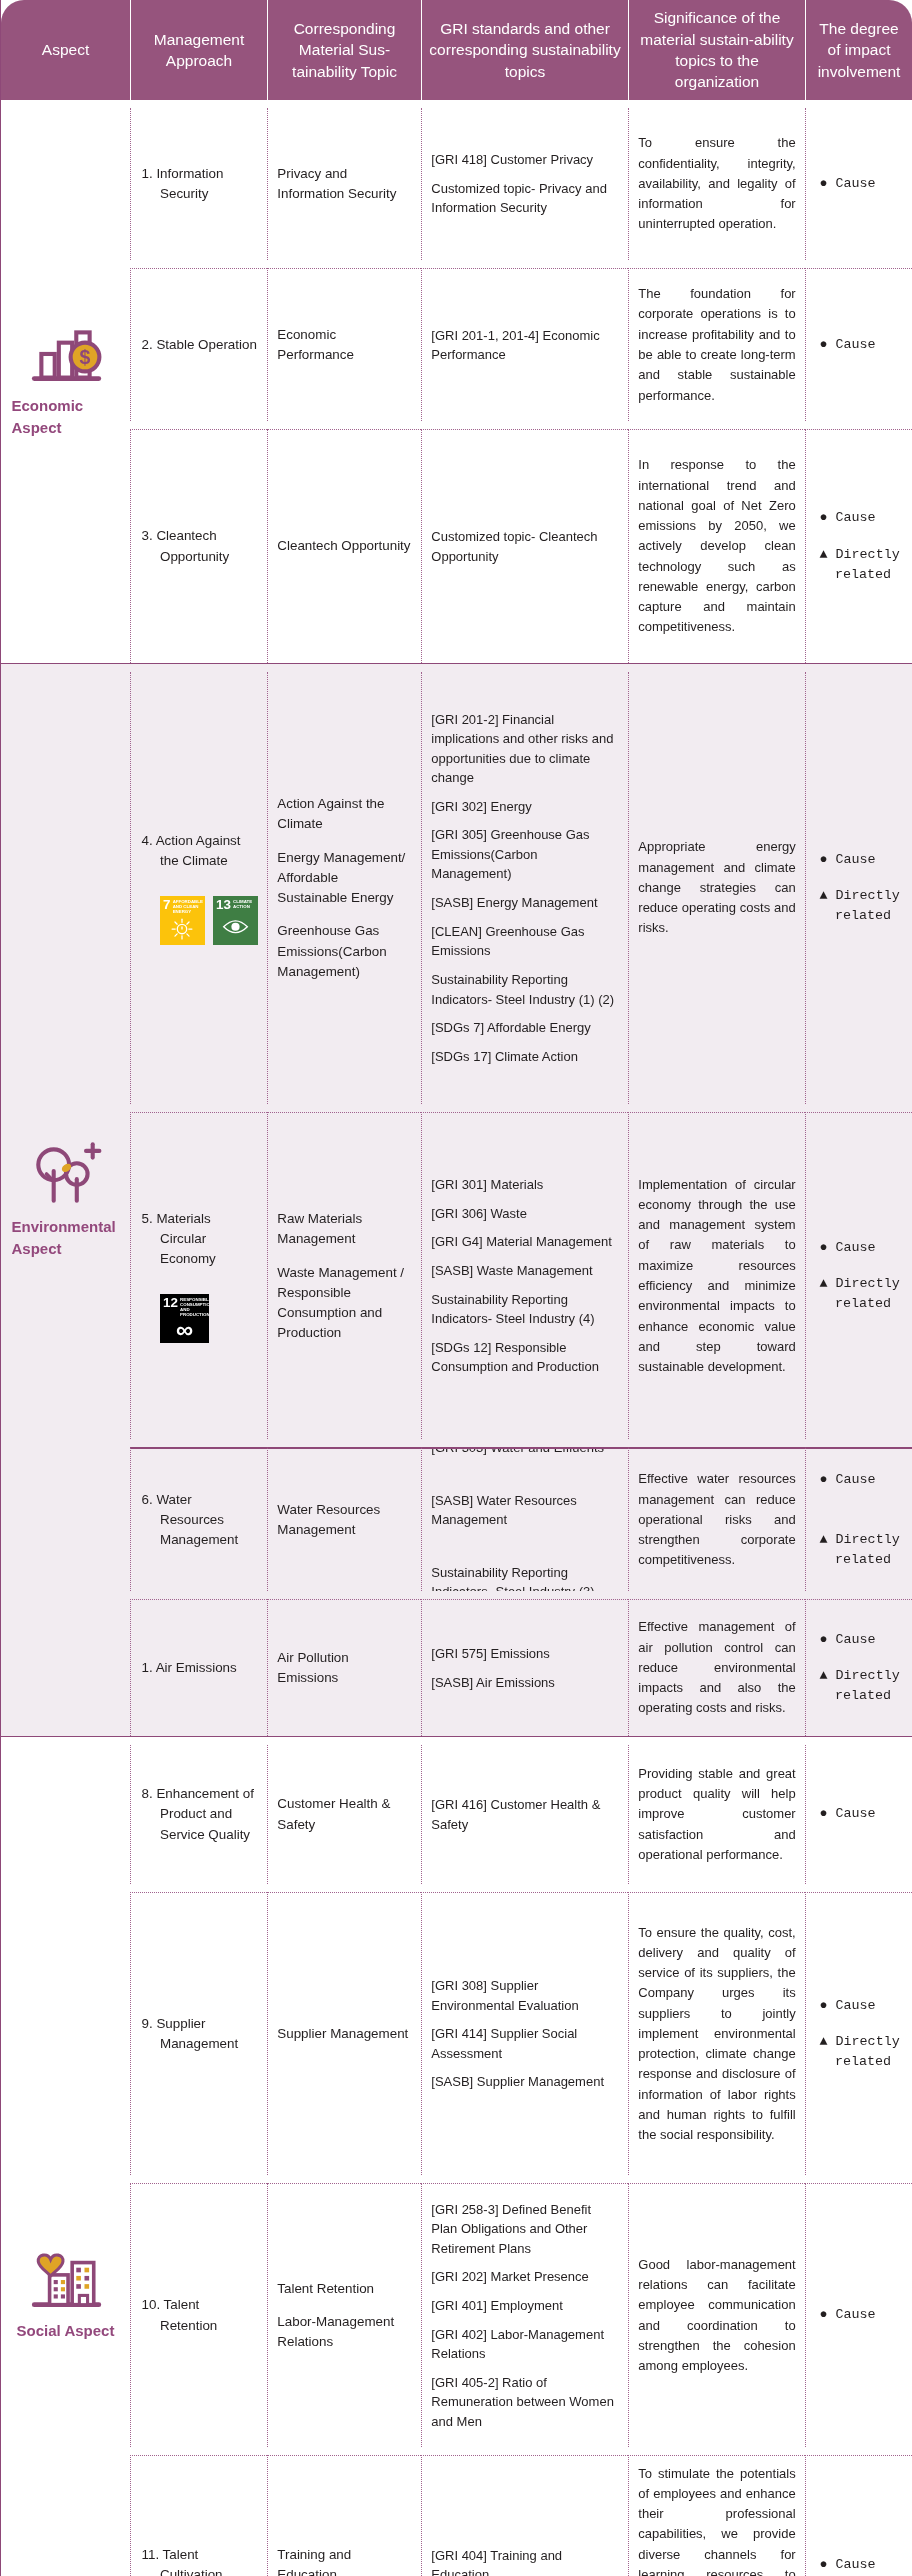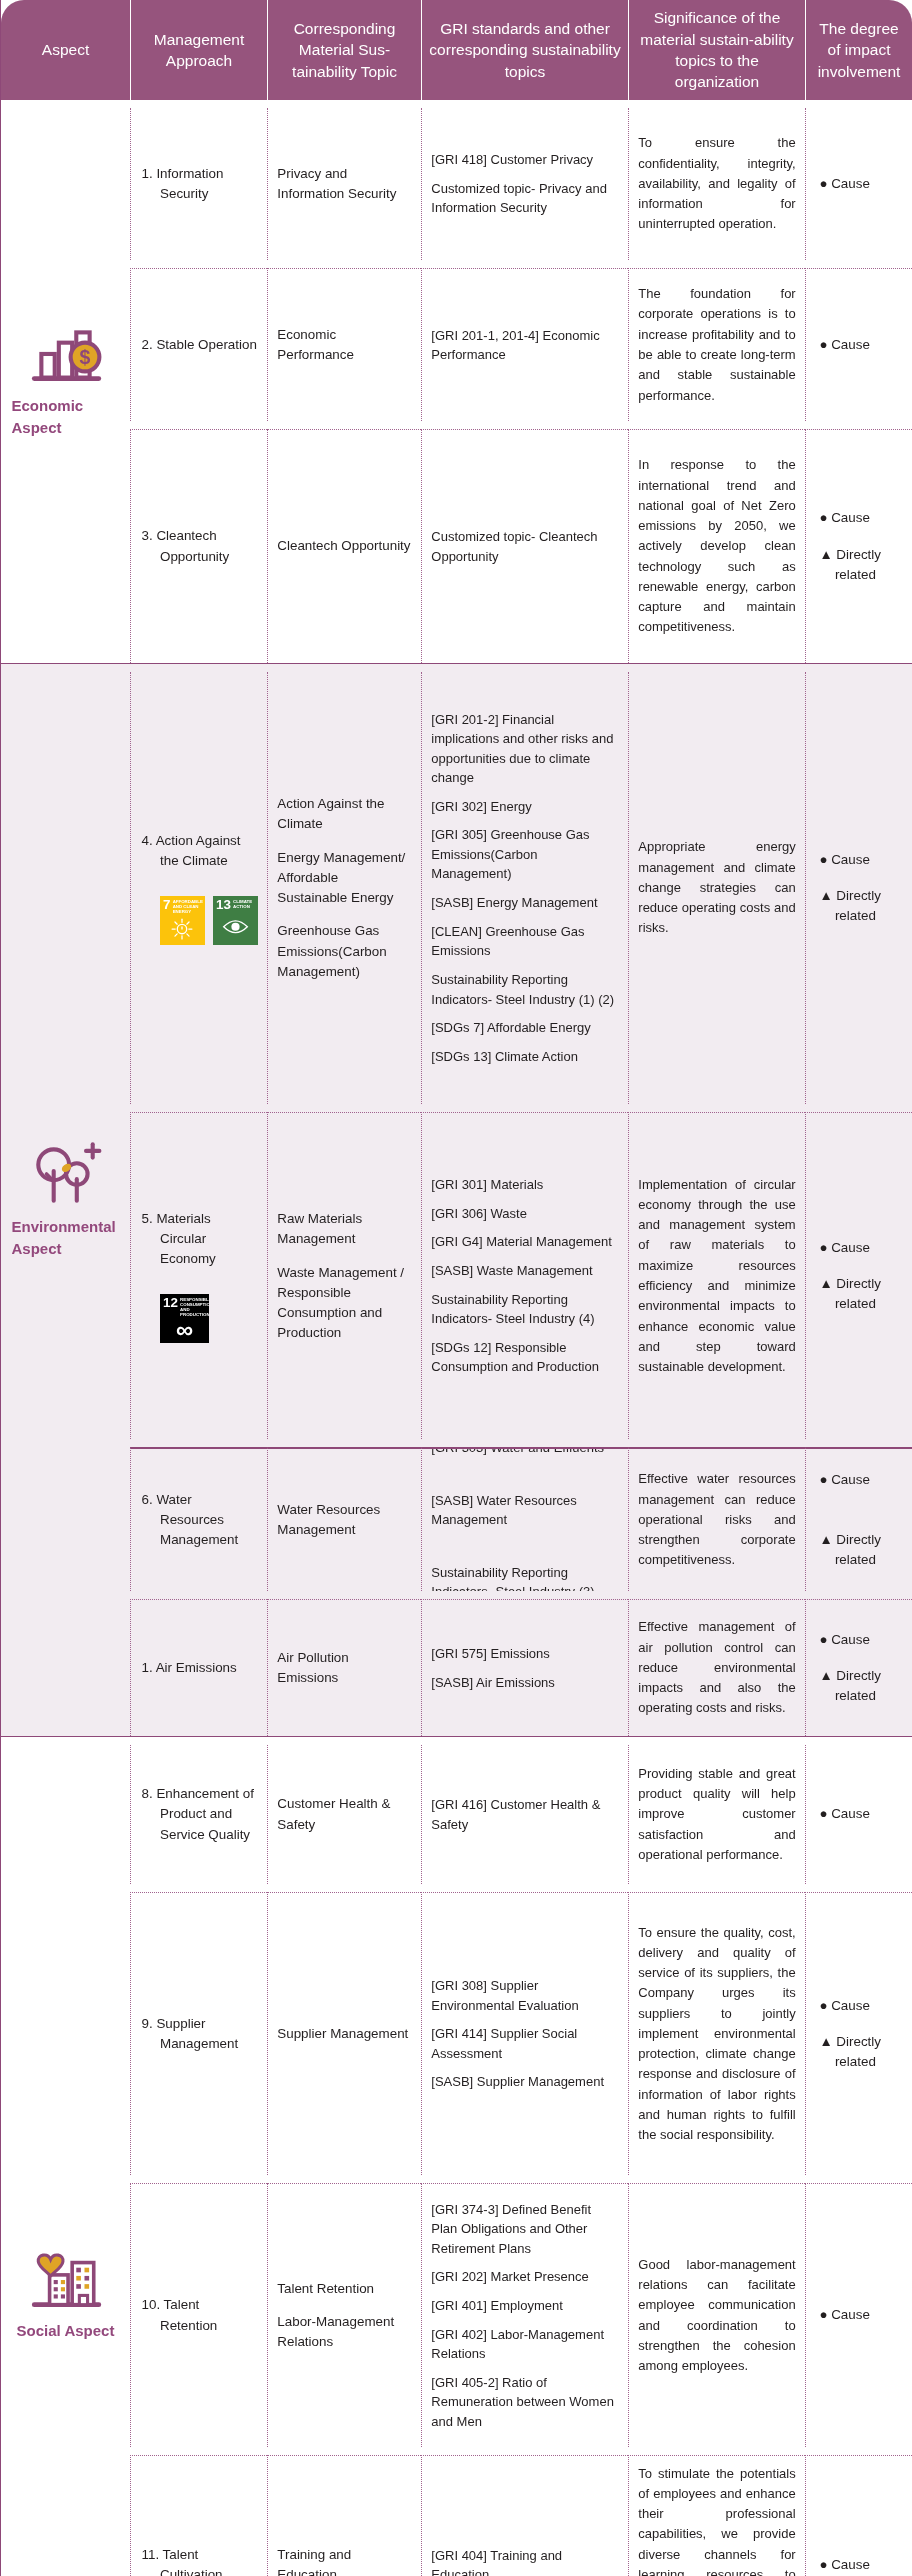--- a/index.html
+++ b/index.html
@@ -77,21 +77,21 @@
     margin-top: 8px;
   }
   .bt  { border-top: 1.5px dotted #A1638E; }
   .bts { border-top: 2.6px solid #8E4878; gap: 24px; }
   .c-approach { padding-left: 29px; text-indent: -18.5px; font-size: 13.4px; }
   .c-topic .para { margin: 6.7px 0; }
   .c-gri { font-size: 13px; line-height: 1.5; }
   .c-gri .para { margin: 4.6px 0; }
   .c-sig { font-size: 13px; line-height: 1.56; text-align: justify; }
   .c-impact { padding-left: 13.4px; padding-right: 4.1px; font-size: 13.4px; }
-  .c-impact .para { margin: 8.2px 0; text-indent: -15.5px; padding-left: 15.5px; }
+  .c-impact .para { margin: 8.2px 0; text-indent: -15.5px; padding-left: 15.5px; font-family: Liberation Mono, monospace; }
   
   .sdg-strip { display: flex; gap: 8.2px; margin-top: 25px; text-indent: 0; }
   .sdg-tile {
     width: 49px; height: 49px;
     color: #ffffff;
     padding: 3.1px 3.1px;
     display: flex; flex-direction: column;
     overflow: hidden;
   }
   .sdg-7  { background: #FCC30B; }
@@ -234,21 +234,21 @@
         <div class="para">Greenhouse Gas Emissions(Carbon Management)</div>
       </div>
     <div class="cell c-gri">
         <div class="para">[GRI 201-2] Financial implications and other risks and opportunities due to climate change</div>
         <div class="para">[GRI 302] Energy</div>
         <div class="para">[GRI 305] Greenhouse Gas Emissions(Carbon Management)</div>
         <div class="para">[SASB] Energy Management</div>
         <div class="para">[CLEAN] Greenhouse Gas Emissions</div>
         <div class="para">Sustainability Reporting Indicators- Steel Industry (1) (2)</div>
         <div class="para">[SDGs 7] Affordable Energy</div>
-        <div class="para">[SDGs 13] Climate Action</div>
+        <div class="para">[SDGs 17] Climate Action</div>
       </div>
     <div class="cell c-sig">Appropriate energy management and climate change strategies can reduce operating costs and risks.</div>
     <div class="cell c-impact">
         <div class="para">● Cause</div>
         <div class="para">▲ Directly related</div>
       </div>
 
     <div class="cell c-approach bt">
       <span>5. Materials Circular Economy</span>
       <span class="sdg-strip">
@@ -367,21 +367,21 @@
         <div class="para">● Cause</div>
         <div class="para">▲ Directly related</div>
       </div>
 
     <div class="cell c-approach bt">10. Talent Retention</div>
     <div class="cell c-topic bt">
         <div class="para">Talent Retention</div>
         <div class="para">Labor-Management Relations</div>
       </div>
     <div class="cell c-gri bt">
-        <div class="para">[GRI 374-3] Defined Benefit Plan Obligations and Other Retirement Plans</div>
+        <div class="para">[GRI 258-3] Defined Benefit Plan Obligations and Other Retirement Plans</div>
         <div class="para">[GRI 202] Market Presence</div>
         <div class="para">[GRI 401] Employment</div>
         <div class="para">[GRI 402] Labor-Management Relations</div>
         <div class="para">[GRI 405-2] Ratio of Remuneration between Women and Men</div>
       </div>
     <div class="cell c-sig bt">Good labor-management relations can facilitate employee communication and coordination to strengthen the cohesion among employees.</div>
     <div class="cell c-impact bt">
         <div class="para">● Cause</div>
       </div>
 

